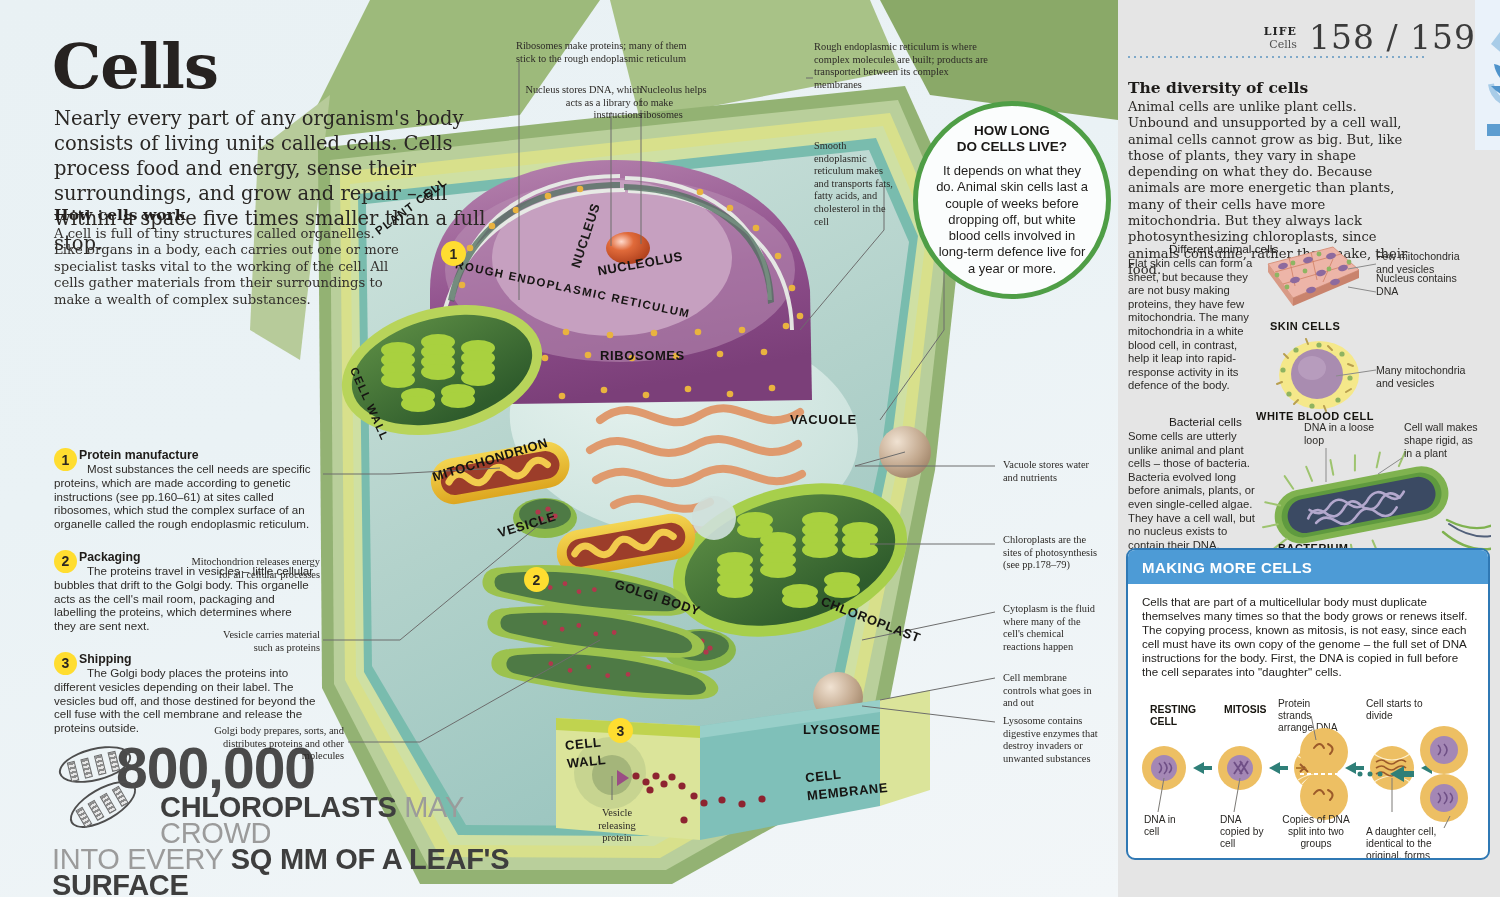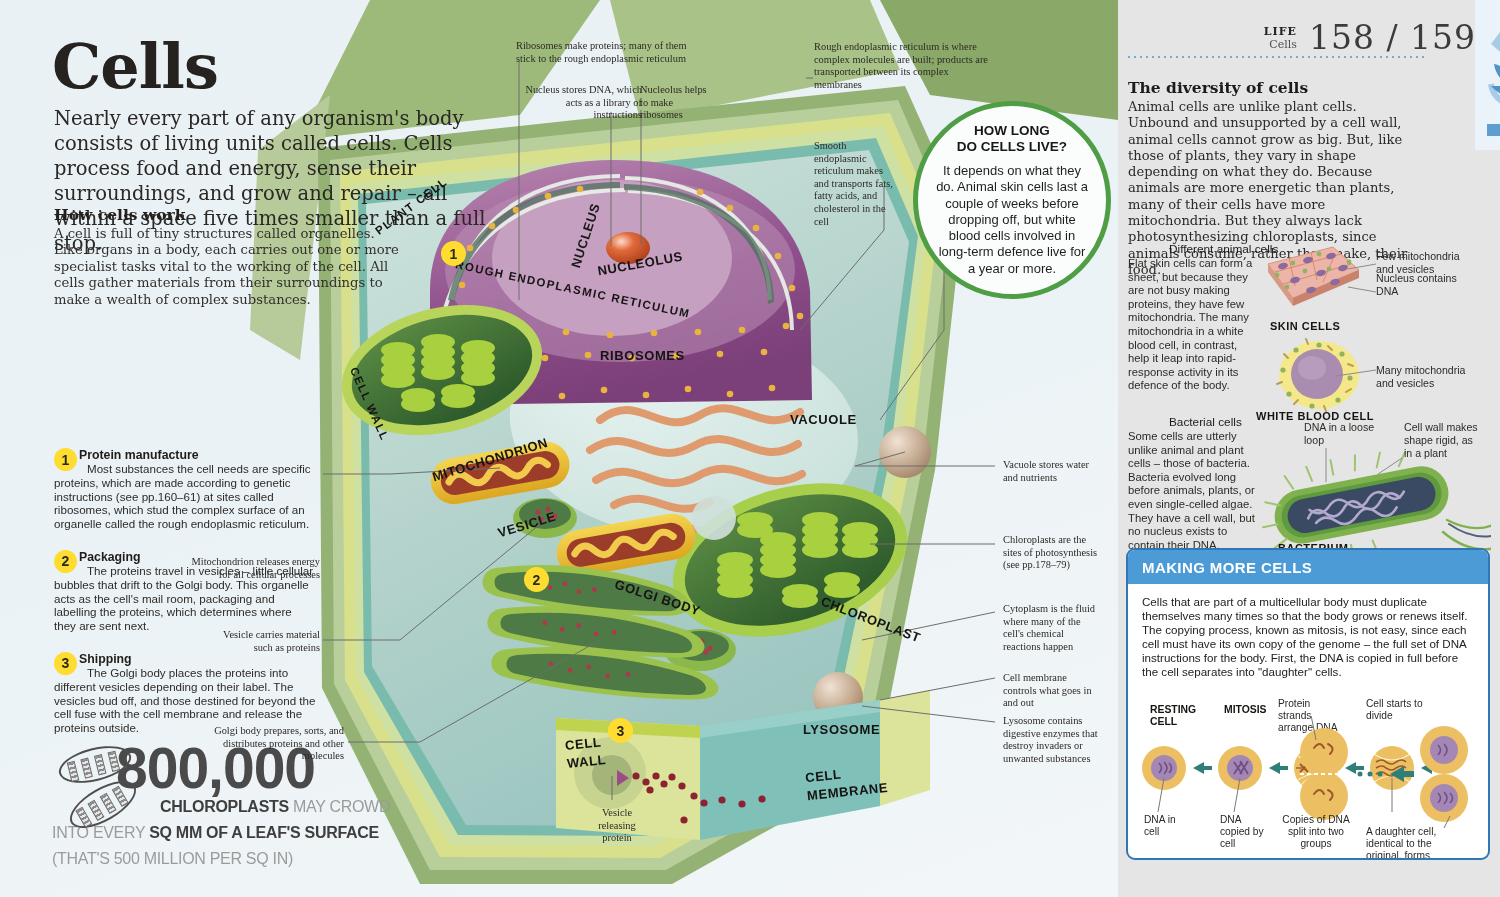--- a/index.html
+++ b/index.html
@@ -65,21 +65,21 @@
   }
 
   
   .stat { position:absolute; left:52px; top:742px; width:470px; }
   .stat-num {
     font-size:57px; font-weight:bold; color:#4a4a4a;
     line-height:52px; letter-spacing:-1px; margin-left:64px;
     font-family:"Liberation Sans", sans-serif;
   }
   .stat-line {
-    font-size:16px; color:#9b9b9b; line-height:26px;
+    font-size:29px; color:#9b9b9b; line-height:26px;
     letter-spacing:-0.3px;
   }
   .stat-line b { color:#3e3e3e; }
   .stat-l1 { margin-left:108px; }
   .chloro-icons { position:absolute; left:0; top:4px; width:105px; height:86px; }
   .chloro-ic {
     position:absolute; width:74px; height:33px;
     border:2.5px solid #4e4e4e; border-radius:50%;
   }
   .chloro-ic .stack {

